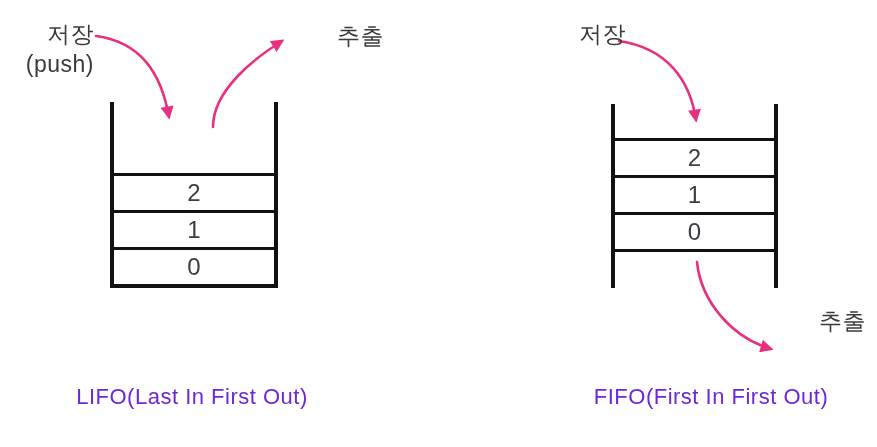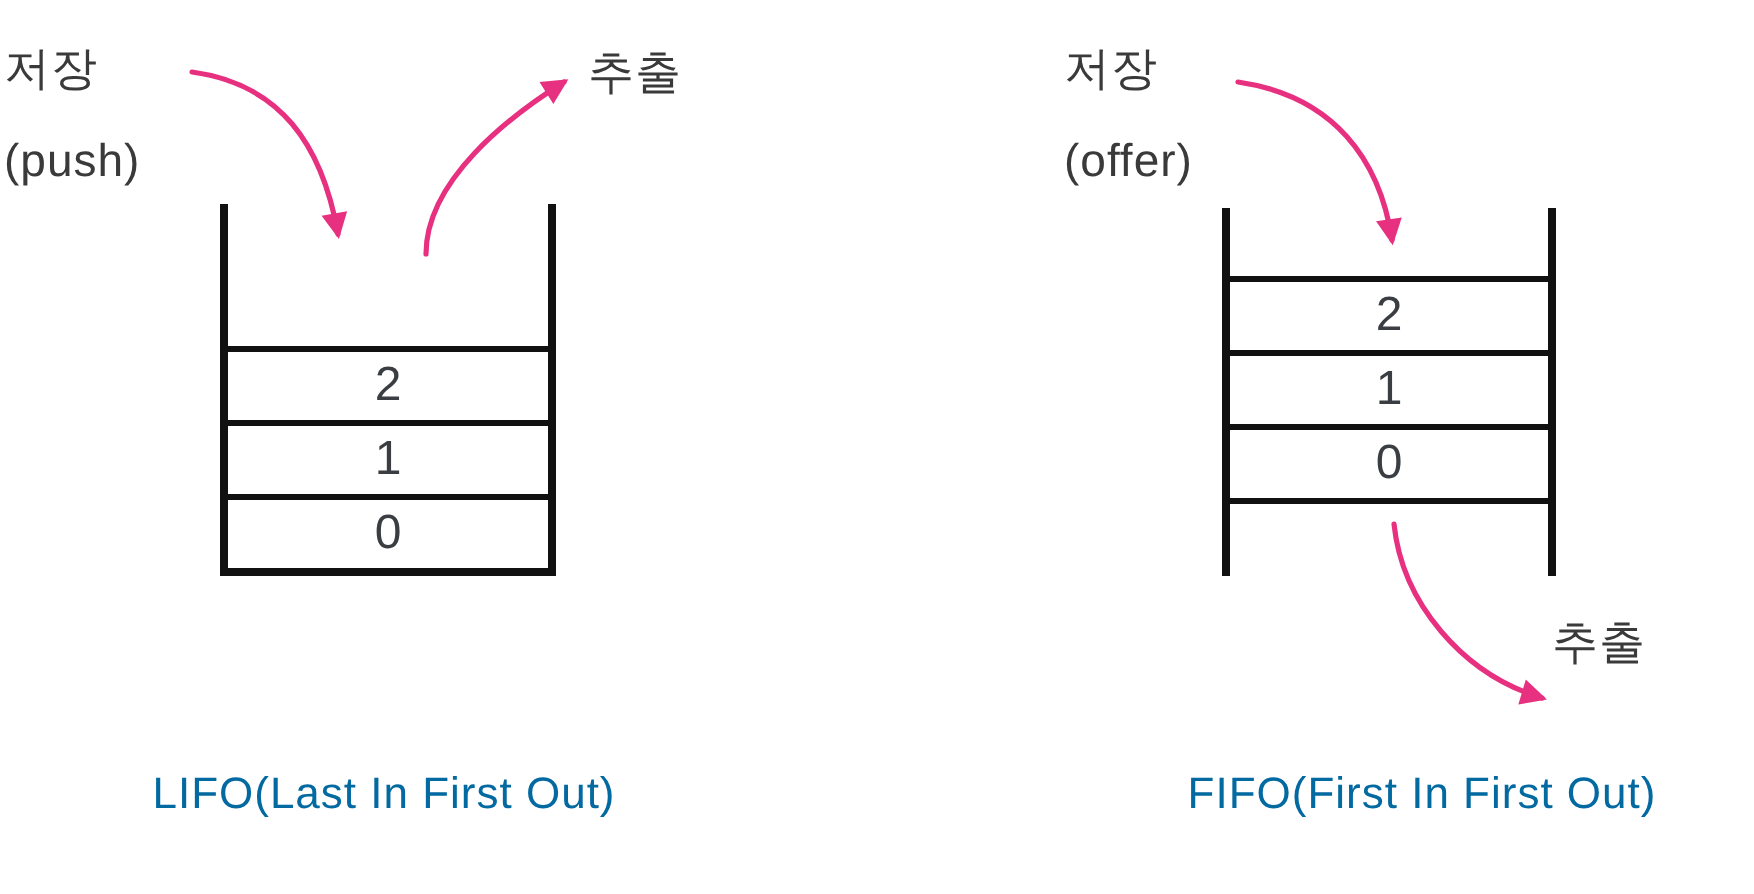--- a/index.html
+++ b/index.html
@@ -19,28 +19,28 @@
   .arrow-layer {
     position: absolute;
     left: 0;
     top: 0;
     width: 877px;
     height: 447px;
     pointer-events: none;
   }
   .op-label {
     position: absolute;
-    text-align: left;
+    text-align: right;
     font-size: 23px;
     line-height: 30px;
     letter-spacing: 0.5px;
     white-space: nowrap;
   }
   .op-label .kor { display: block; }
-  .op-label .method { display: block; margin-top: 16px; }
+  .op-label .method { display: block; }
   .label-push  { left: 2px;   top: 19px;  width: 92px; }
   .label-pop   { left: 294px; top: 21px;  width: 90px; }
   .label-offer { left: 532px; top: 19px;  width: 94px; }
   .label-poll  { left: 776px; top: 306px; width: 90px; }
 
   
   .stack {
     position: absolute;
     left: 110px;
     top: 102px;
@@ -87,21 +87,21 @@
     font-size: 24px;
     color: #3a3d42;
   }
 
   .caption {
     position: absolute;
     font-size: 22px;
     letter-spacing: 0.5px;
     text-align: center;
     white-space: nowrap;
-    color: #0369a1;
+    color: #6d28d9;
   }
   .caption-lifo { left: 58px;  top: 384px; width: 268px; }
   .caption-fifo { left: 563px; top: 384px; width: 296px; }
 </style>
 </head>
 <body>
 
 <div class="canvas">
 
   <svg class="arrow-layer" viewBox="0 0 877 447" xmlns="http://www.w3.org/2000/svg">
@@ -129,21 +129,20 @@
       <div class="cell">2</div>
       <div class="cell">1</div>
       <div class="cell">0</div>
     </div>
   </div>
 
   <div class="caption caption-lifo">LIFO(Last In First Out)</div>
 
   <div class="op-label label-offer">
     <span class="kor">저장</span>
-    <span class="method">(offer)</span>
   </div>
   <div class="op-label label-poll">
     <span class="kor">추출</span>
   </div>
 
   <div class="queue">
     <div class="cells">
       <div class="cell">2</div>
       <div class="cell">1</div>
       <div class="cell">0</div>

